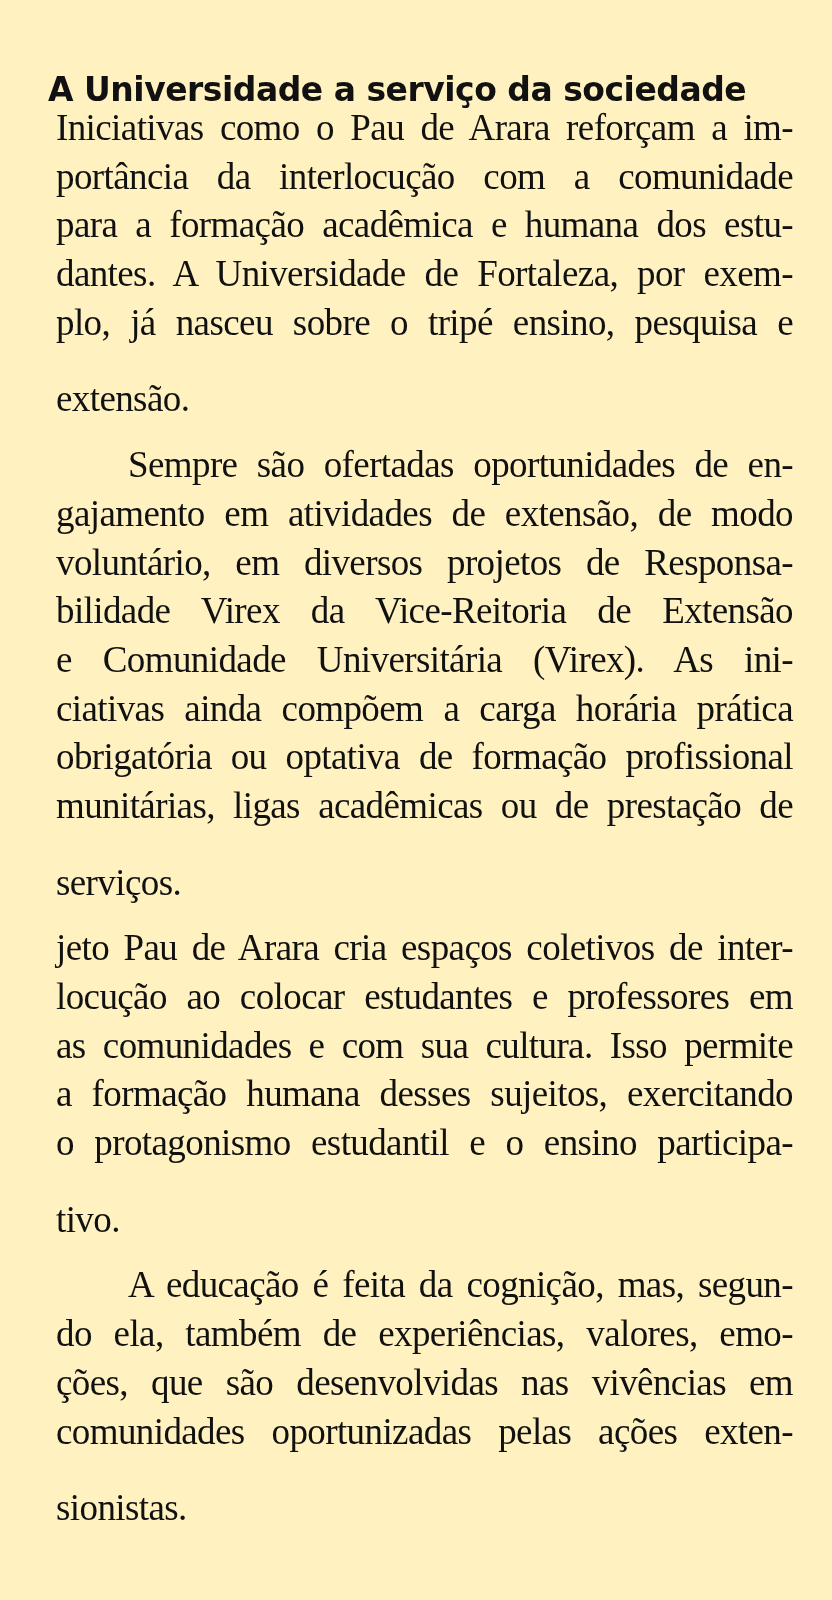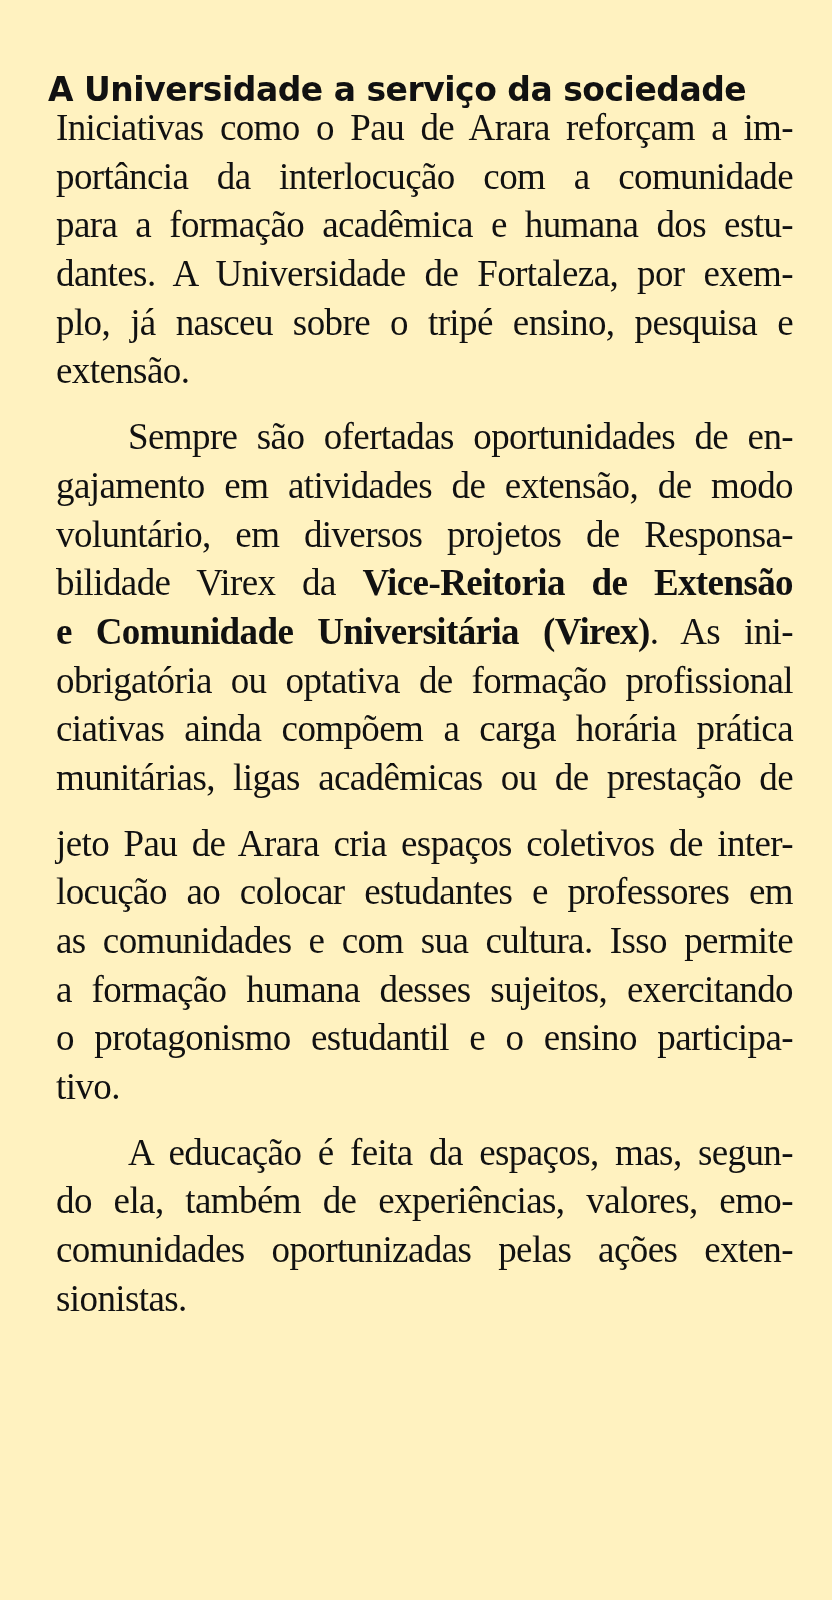--- a/index.html
+++ b/index.html
@@ -32,23 +32,23 @@
   .line {
     display: block;
     text-align: justify;
     text-align-last: justify;
     white-space: nowrap;
     height: 48.7px;
     overflow: visible;
     letter-spacing: -0.6px;
     word-spacing: -1px;
   }
-  .line.last { text-align-last: left; }
+  .line.last { text-align-last: left; margin-top: 28px; }
   .line.indent { padding-left: 72px; }
-  .bold { font-weight: bold; }
+  .bold { font-weight: normal; }
 </style>
 </head>
 <body>
 
 <div class="page">
   <h1 class="title">A Universidade a serviço da sociedade</h1>
 
   <div class="body">
 
     <p class="para">
@@ -59,34 +59,36 @@
       <span class="line">plo, já nasceu sobre o tripé ensino, pesquisa e</span>
       <span class="line last">extensão.</span>
     </p>
 
     <p class="para">
       <span class="line indent">Sempre são ofertadas oportunidades de en-</span>
       <span class="line">gajamento em atividades de extensão, de modo</span>
       <span class="line">voluntário, em diversos projetos de Responsa-</span>
       <span class="line"><span>bilidade Virex da </span><span class="bold">Vice-Reitoria de Extensão</span></span>
       <span class="line"><span class="bold">e Comunidade Universitária (Virex)</span><span>. As ini-</span></span>
+      <span class="line">ciativas ainda compõem a carga horária prática</span>
       <span class="line">obrigatória ou optativa de formação profissional</span>
-      <span class="line">ciativas ainda compõem a carga horária prática</span>
       <span class="line">munitárias, ligas acadêmicas ou de prestação de</span>
+      <span class="line last">serviços.</span>
     </p>
 
     <p class="para">
       <span class="line">jeto Pau de Arara cria espaços coletivos de inter-</span>
       <span class="line">locução ao colocar estudantes e professores em</span>
       <span class="line">as comunidades e com sua cultura. Isso permite</span>
       <span class="line">a formação humana desses sujeitos, exercitando</span>
       <span class="line">o protagonismo estudantil e o ensino participa-</span>
       <span class="line last">tivo.</span>
     </p>
 
     <p class="para">
-      <span class="line indent">A educação é feita da espaços, mas, segun-</span>
+      <span class="line indent">A educação é feita da cognição, mas, segun-</span>
       <span class="line">do ela, também de experiências, valores, emo-</span>
+      <span class="line">ções, que são desenvolvidas nas vivências em</span>
       <span class="line">comunidades oportunizadas pelas ações exten-</span>
       <span class="line last">sionistas.</span>
     </p>
   </div>
 </div>
 
 </body></html>

